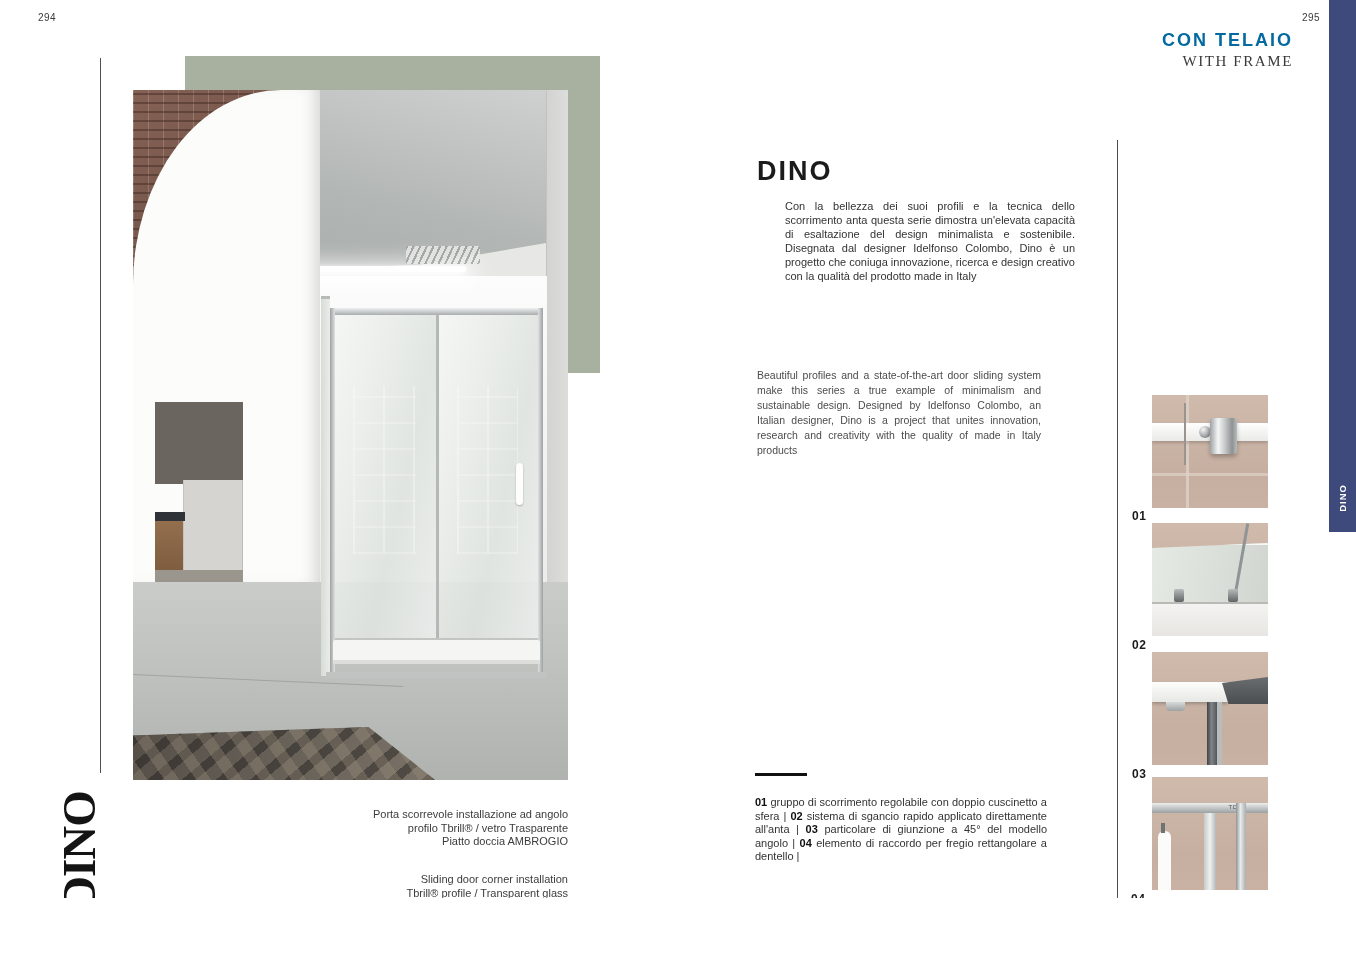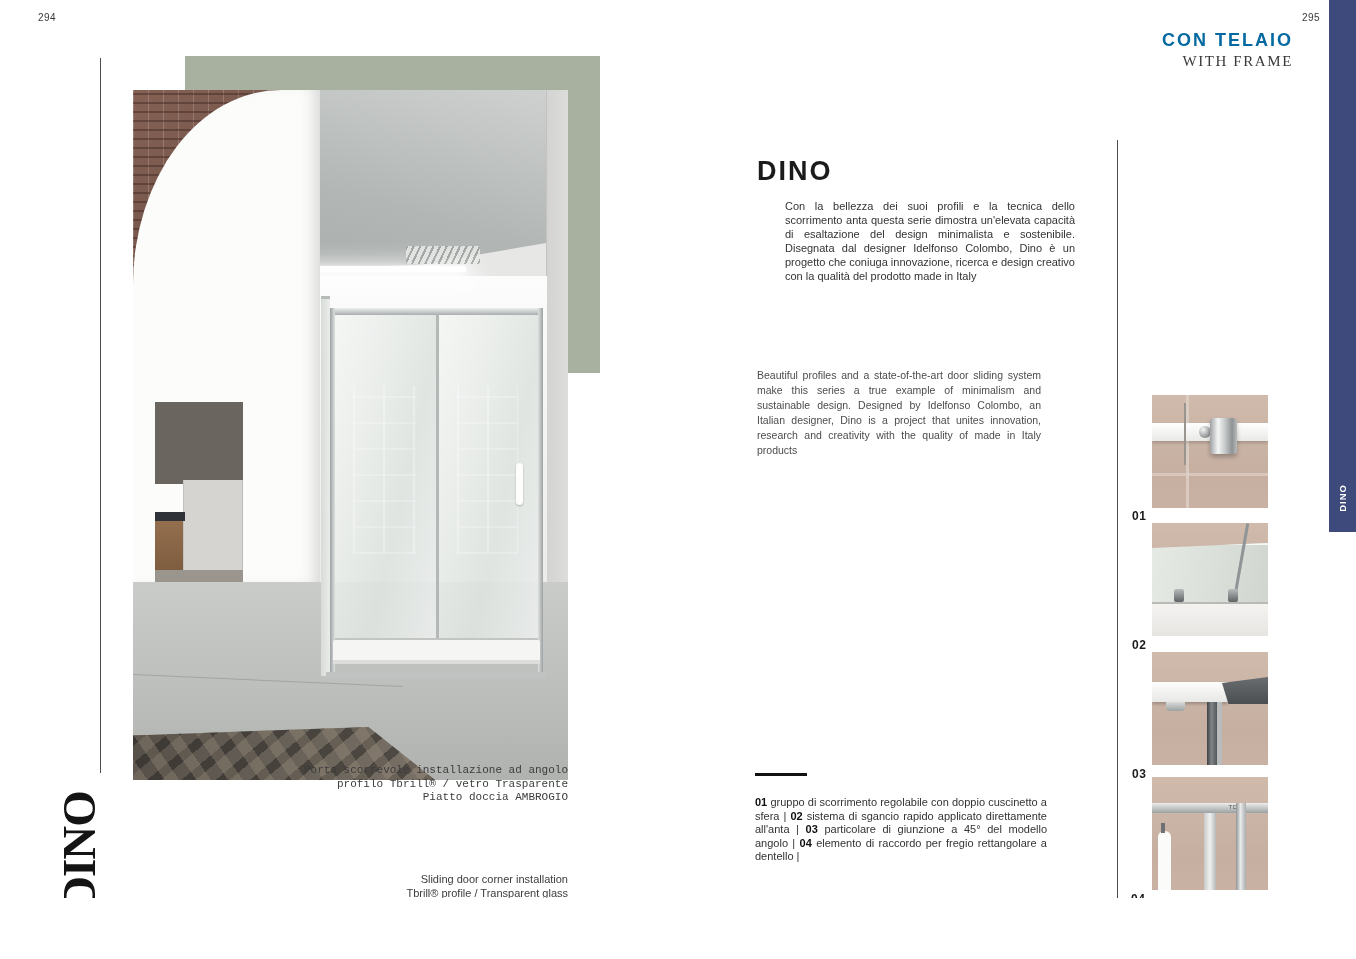--- a/index.html
+++ b/index.html
@@ -183,21 +183,21 @@
     <div class="ph-frame-left"></div>
     <div class="ph-frame-right"></div>
     <div class="ph-handle"></div>
     <div class="ph-tray"></div>
     <div class="ph-frame-bottom"></div>
     <div class="ph-base"></div>
   </div>
 
   <div class="abs vertical-serif" style="left:52px; top:788px; height:122px;">DINO</div>
 
-  <div class="abs caption" style="left:288px; top:764px; width:280px;font-family:Liberation Mono, monospace;">Porta scorrevole installazione ad angolo<br>profilo Tbrill® / vetro Trasparente<br>Piatto doccia AMBROGIO</div>
+  <div class="abs caption" style="left:288px; top:808px; width:280px;">Porta scorrevole installazione ad angolo<br>profilo Tbrill® / vetro Trasparente<br>Piatto doccia AMBROGIO</div>
   <div class="abs caption" style="left:288px; top:873px; width:280px;">Sliding door corner installation<br>Tbrill® profile / Transparent glass<br>Shower tray AMBROGIO</div>
 
   <div class="abs" style="right:63px; top:30px; text-align:right;">
     <div class="cat-title">CON TELAIO</div>
     <div class="cat-sub">WITH FRAME</div>
   </div>
 
   <div class="abs side-tab" style="background: rgb(61, 74, 123);">
     <span class="tab-label">DINO</span>
   </div>

